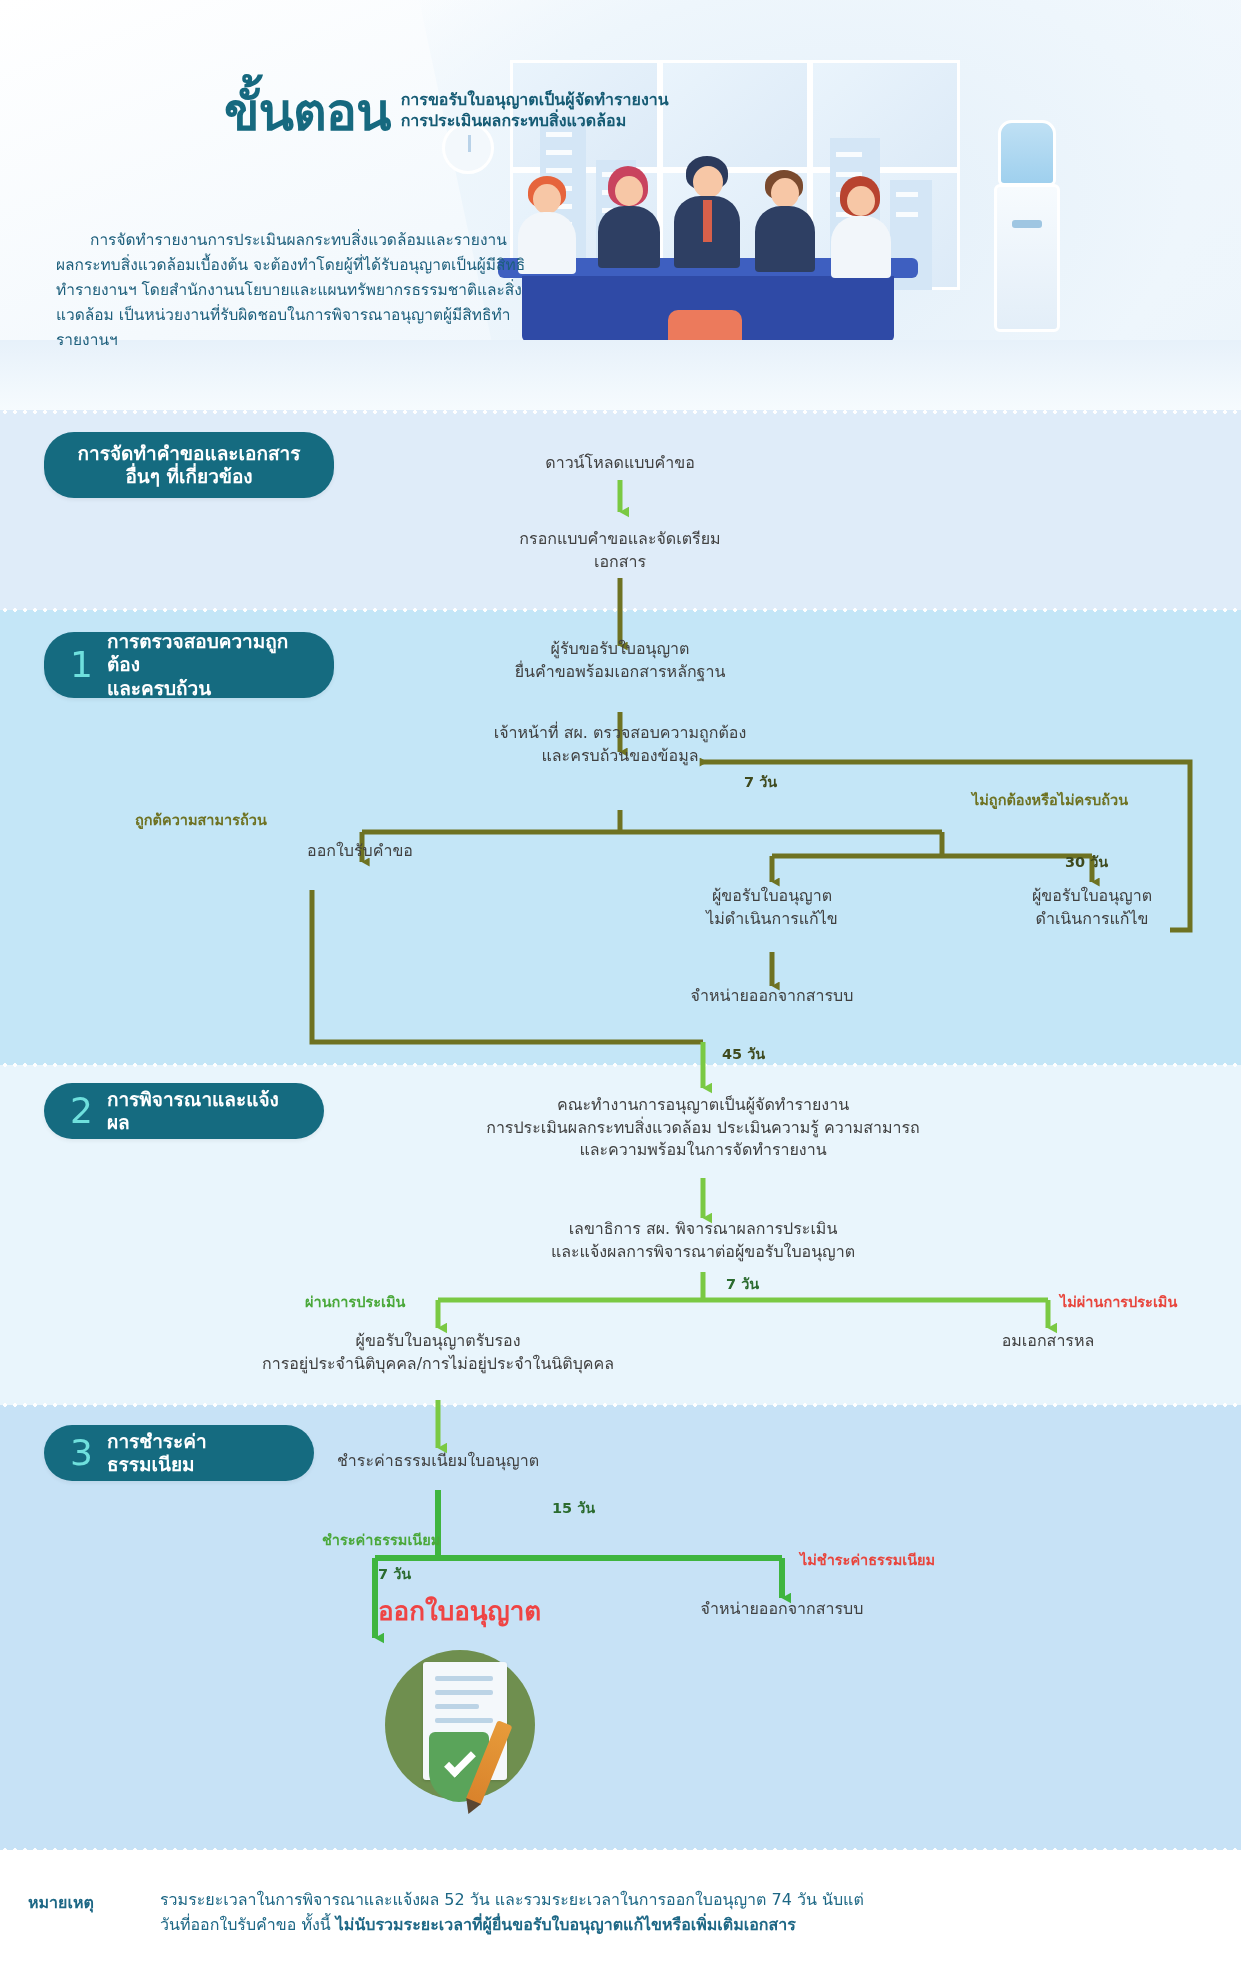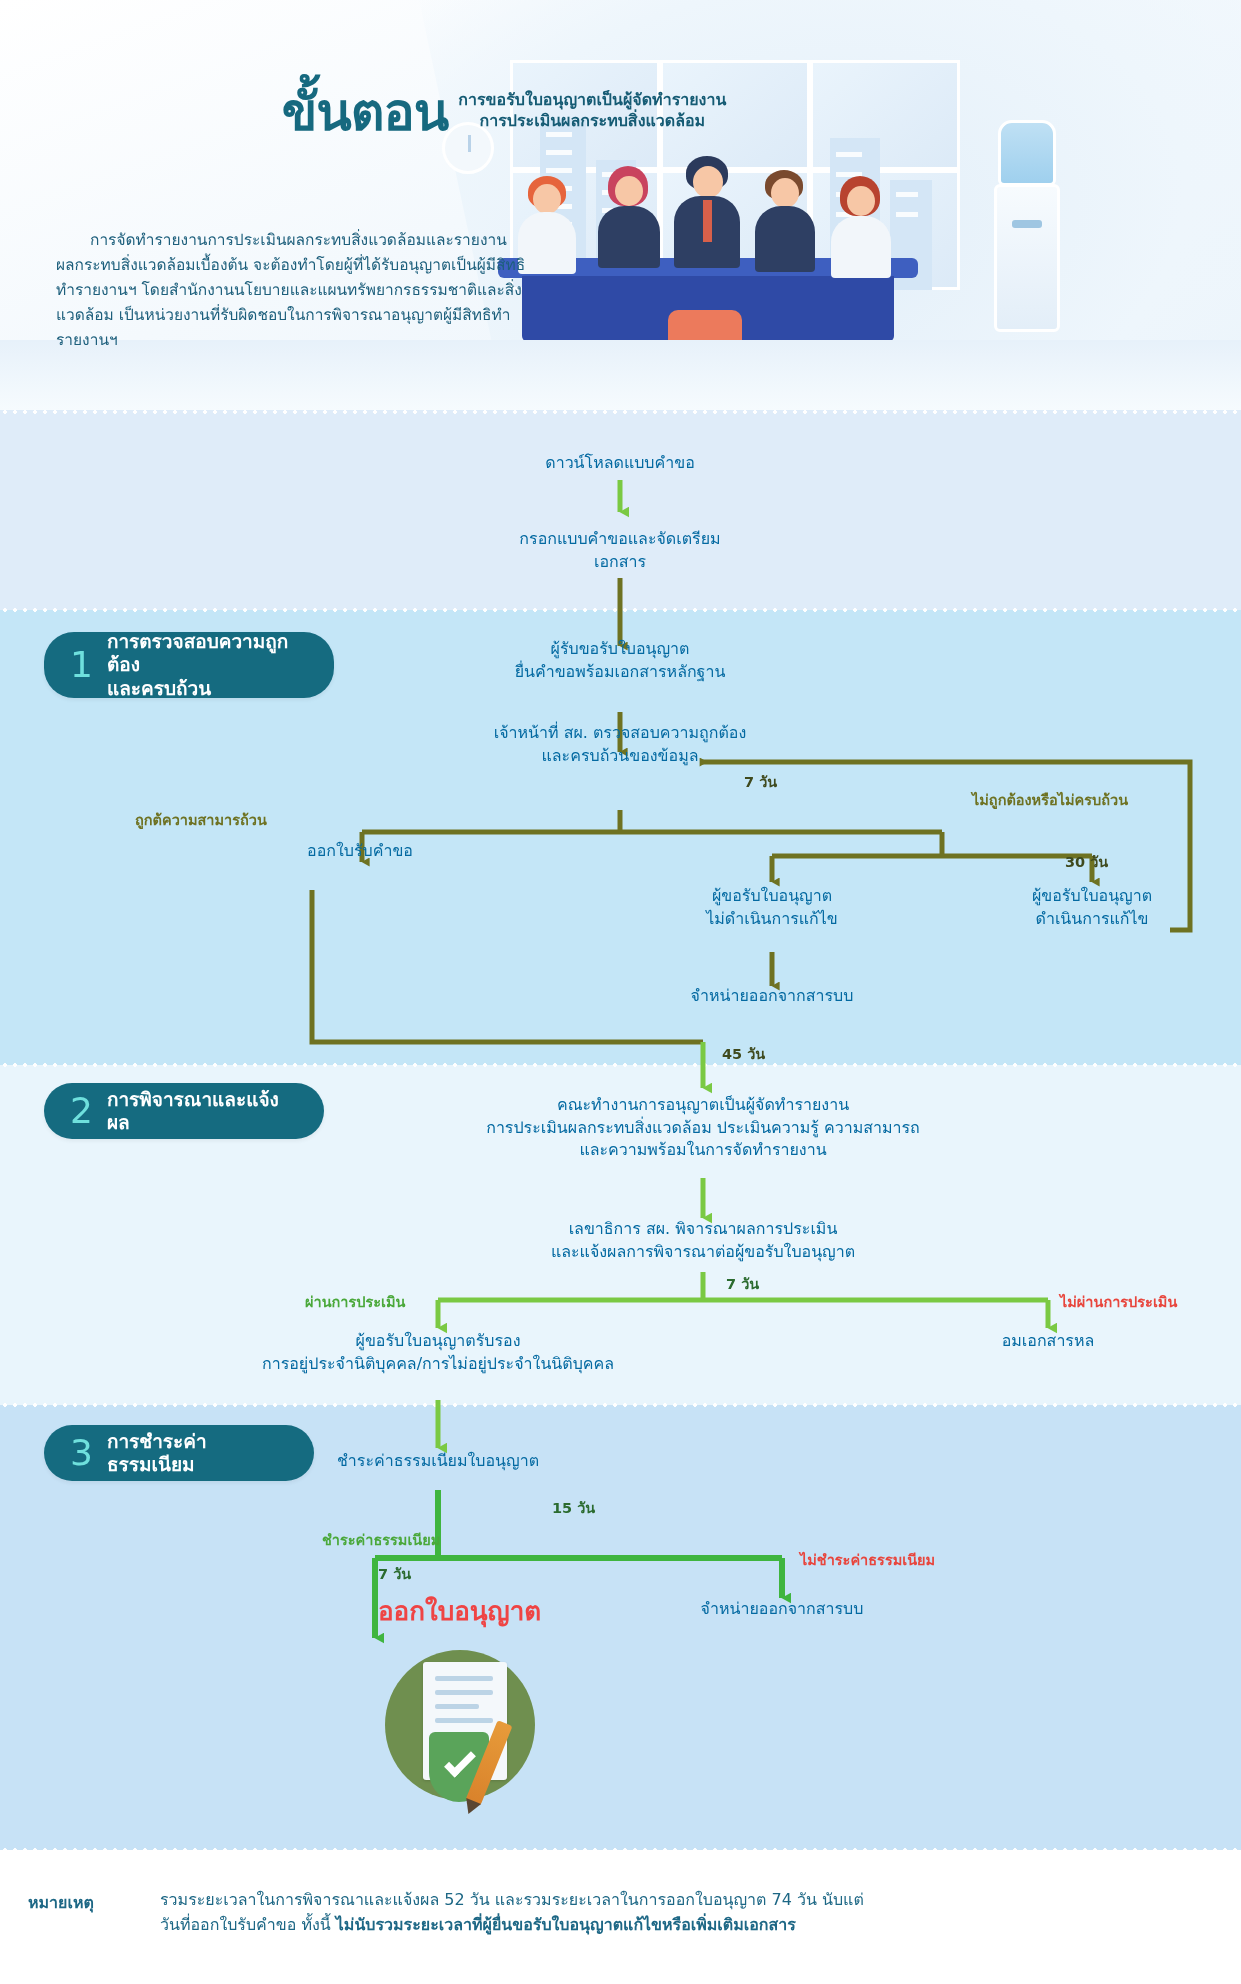--- a/index.html
+++ b/index.html
@@ -81,24 +81,23 @@
     background: linear-gradient(180deg,#bfe0f4,#9fd0ee);
     border: 3px solid #ffffff;
   }
   .floor {
     position:absolute; left:0; bottom:0; width:100%; height:70px;
     background: linear-gradient(180deg,#e7f1fa,#f6fbfe);
   }
 
   .title-block {
     position: absolute;
-    left: 244px; top: 86px;
+    left: 224px; top: 86px;
     width: 520px;
     z-index: 5;
-    text-align: center;
   }
   .title-main {
     display: inline-block;
     font-family: "DejaVu Sans", sans-serif;
     font-size: 52px;
     font-weight: 700;
     color: #16697f;
     letter-spacing: -1px;
     line-height: 1.0;
     vertical-align: bottom;
@@ -160,21 +159,21 @@
   }
   .pill-label {
     font-size: 19px;
     font-weight: 700;
     line-height: 1.22;
   }
 
   
   .node {
     position: absolute;
-    color: #0369a1;
+    color: #404040;
     font-size: 16px;
     line-height: 1.42;
     text-align: center;
     z-index: 5;
     white-space: pre-line;
   }
   .daylbl {
     position: absolute;
     font-size: 14.5px;
     font-weight: 700;
@@ -414,20 +413,26 @@
     <line x1="1048" y1="1300" x2="1048" y2="1328" stroke="#7ac943" stroke-width="5" marker-end="url(#ah-green)"></line>
 
     <line x1="438" y1="1400" x2="438" y2="1448" stroke="#7ac943" stroke-width="5" marker-end="url(#ah-green)"></line>
 
     <line x1="438" y1="1490" x2="438" y2="1558" stroke="#3fb53f" stroke-width="6"></line>
     <line x1="375" y1="1558" x2="782" y2="1558" stroke="#3fb53f" stroke-width="6"></line>
     <line x1="375" y1="1558" x2="375" y2="1638" stroke="#3fb53f" stroke-width="6" marker-end="url(#ah-green2)"></line>
     <line x1="782" y1="1558" x2="782" y2="1598" stroke="#3fb53f" stroke-width="6" marker-end="url(#ah-green2)"></line>
   </svg>
 
+  <div class="pill" style="left:44px; top:432px; width:290px; height:66px; justify-content:center; text-align:center;">
+    <div class="pill-label">
+      <span>การจัดทำคำขอและเอกสาร</span><br>
+      <span>อื่นๆ ที่เกี่ยวข้อง</span>
+    </div>
+  </div>
 
   <div class="pill" style="left:44px; top:632px; width:290px; height:66px;">
     <div class="pill-num">1</div>
     <div class="pill-label">
       <span>การตรวจสอบความถูกต้อง</span><br>
       <span>และครบถ้วน</span>
     </div>
   </div>
 
   <div class="pill" style="left:44px; top:1083px; width:280px; height:56px;">

